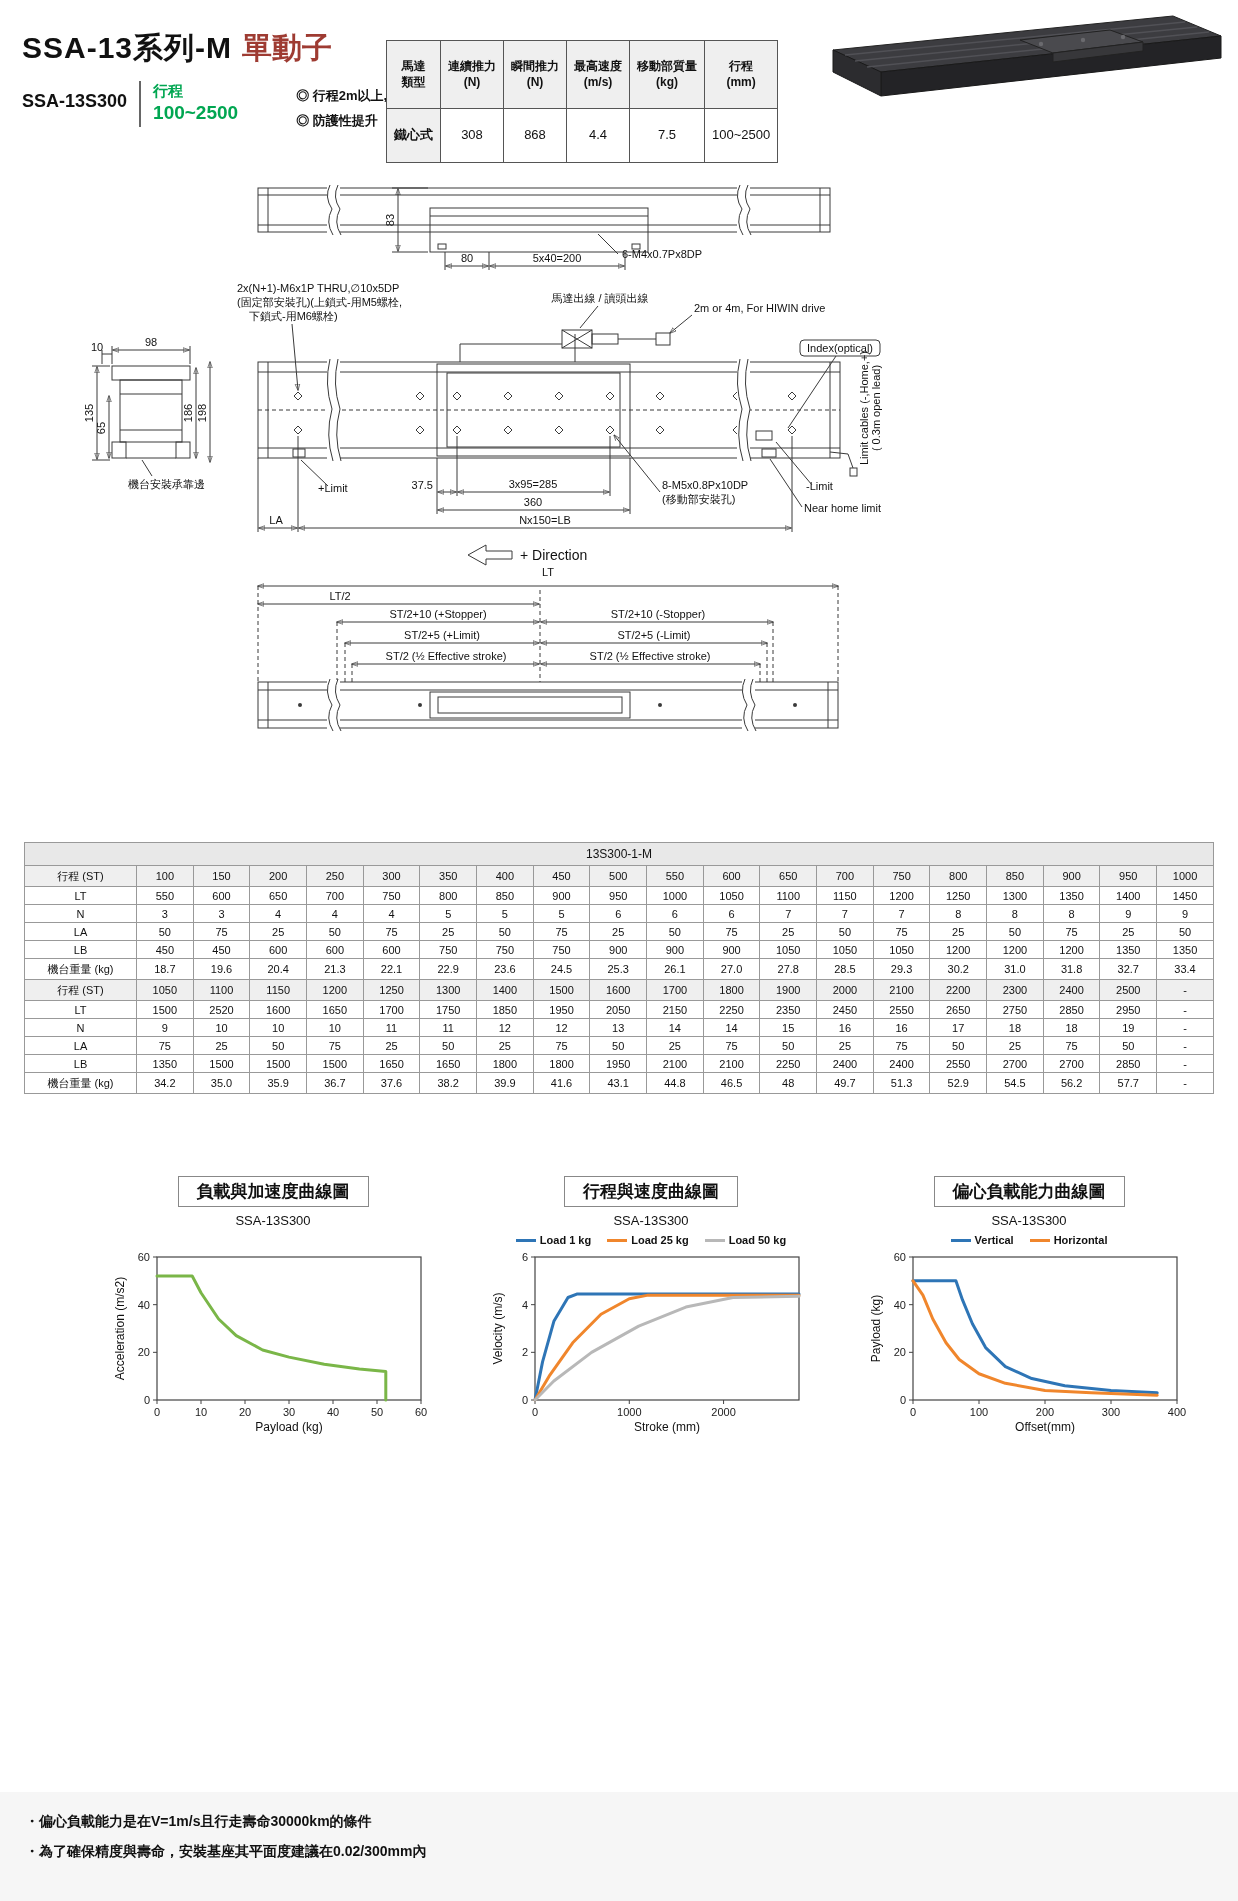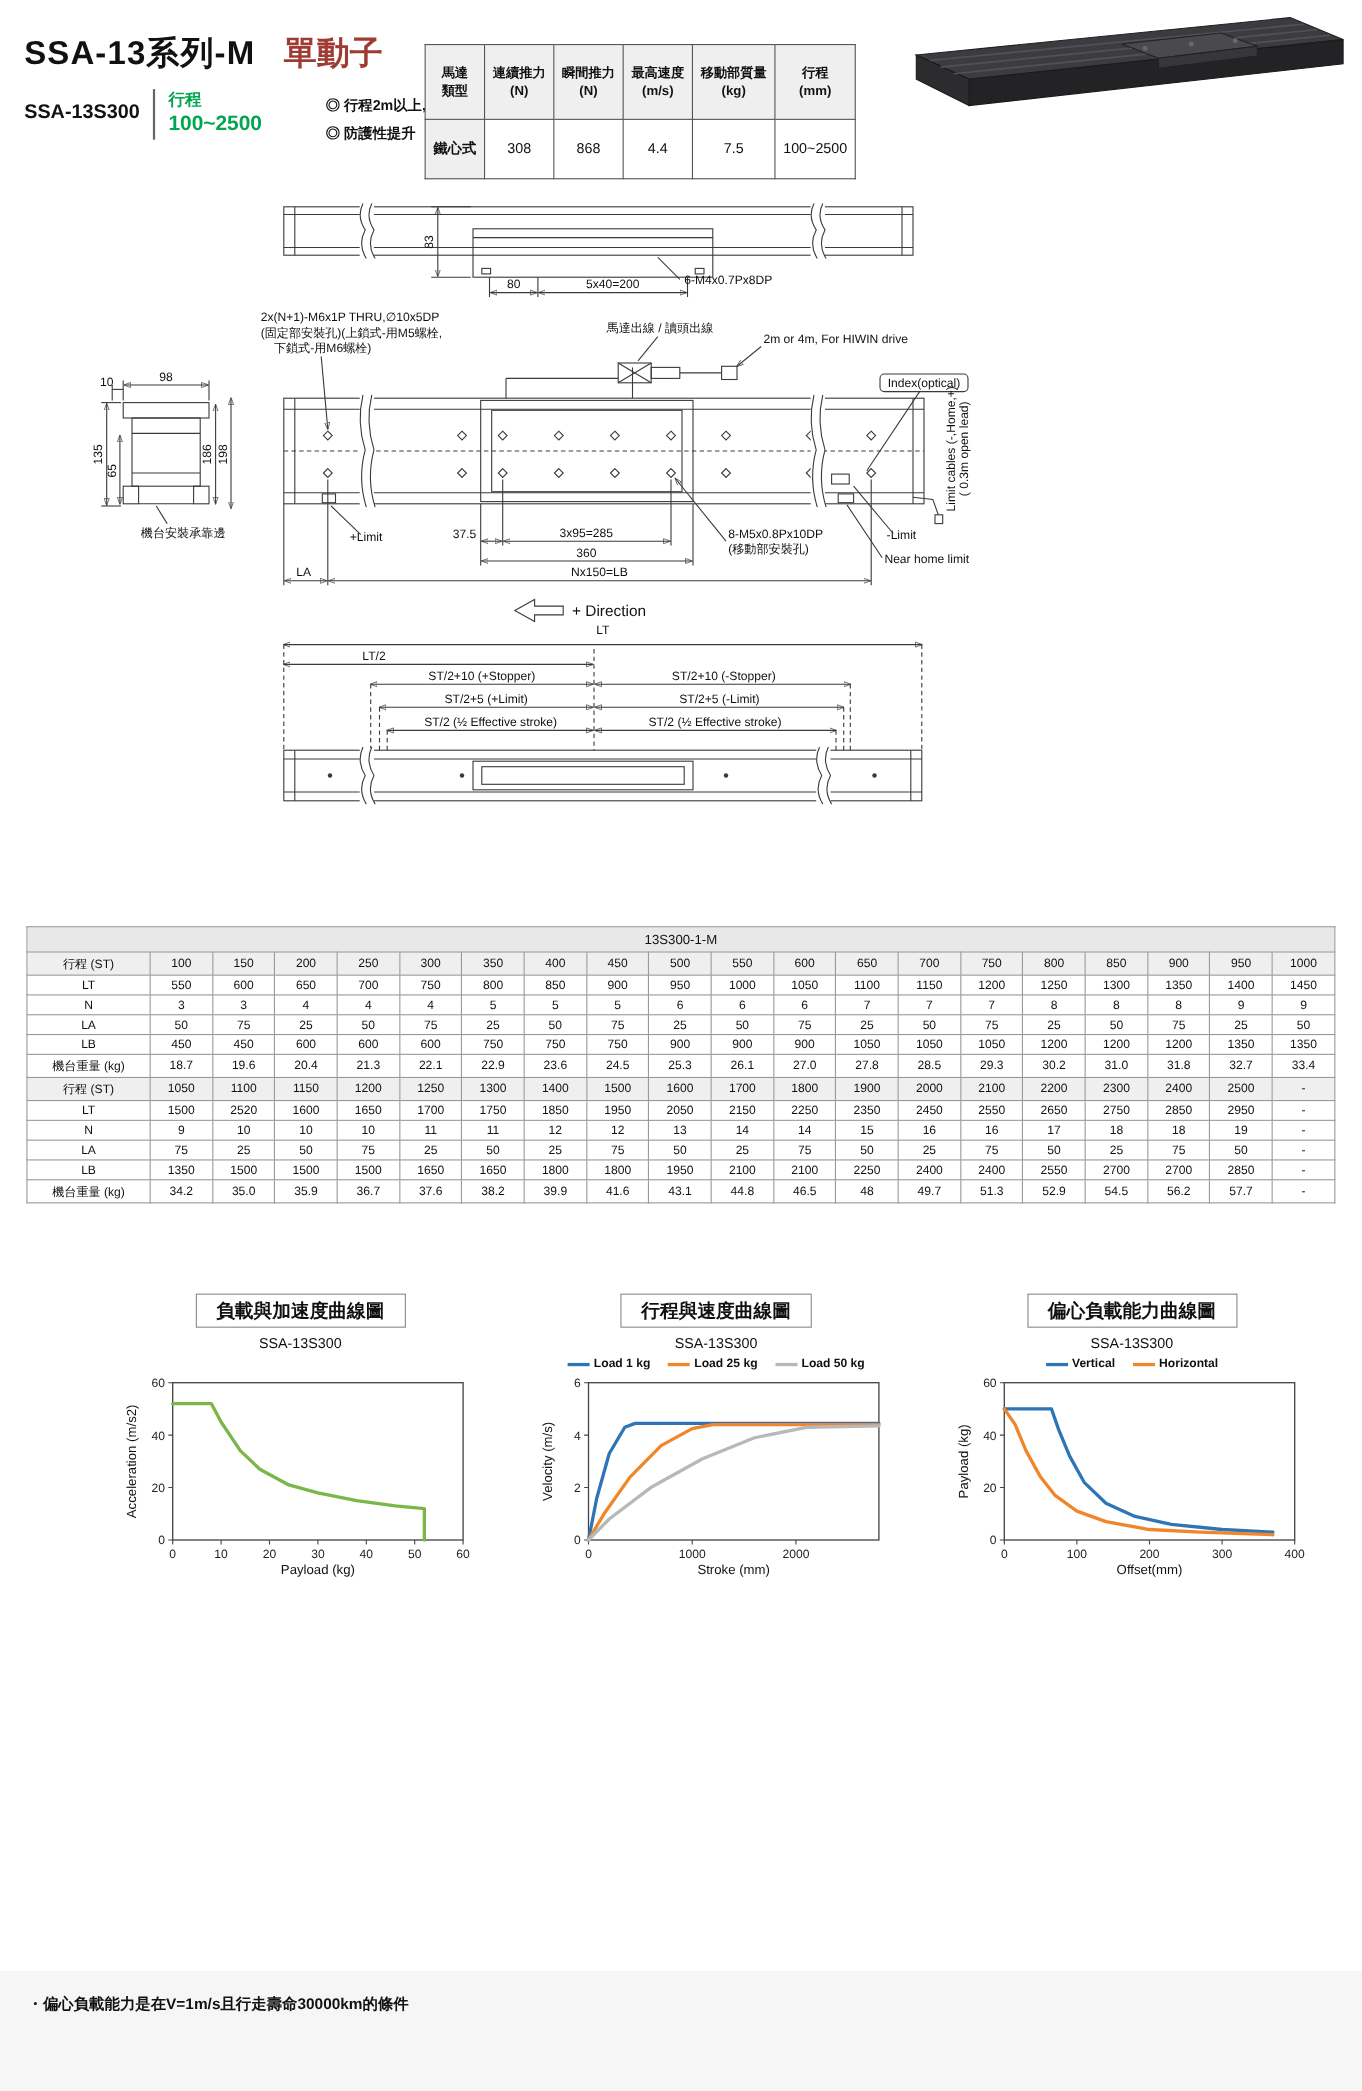--- a/index.html
+++ b/index.html
@@ -1,21 +1,21 @@
 <!DOCTYPE html>
 <html><head>
 <meta charset="utf-8">
 <style>
   html,body{margin:0;padding:0;background:#fff;}
   .page{position:relative;width:1238px;height:1901px;background:#fff;overflow:hidden;
         font-family:"Liberation Sans",sans-serif;color:#111;}
   
   .hdr{position:absolute;left:22px;top:28px;}
   .t-main{font-size:30px;font-weight:bold;color:#111;letter-spacing:1px;}
-  .t-accent{font-size:30px;font-weight:bold;color:#9e3b32;margin-left:26px;}
+  .t-accent{font-size:30px;font-weight:bold;color:#9e3b32;margin-left:10px;}
   .model-row{display:flex;margin-top:12px;align-items:flex-start;}
   .model{font-size:18px;font-weight:bold;padding-top:10px;}
   .vline{width:2px;background:#666;height:46px;margin:0 12px;}
   .stroke-col{display:flex;flex-direction:column;}
   .stroke-label{color:#00a651;font-size:15px;font-weight:bold;line-height:20px;}
   .stroke-value{color:#00a651;font-size:19px;font-weight:bold;line-height:24px;}
   .notes-col{margin-left:58px;font-size:13px;font-weight:bold;line-height:25px;padding-top:2px;}
   
   .spec{position:absolute;left:386px;top:40px;border-collapse:collapse;text-align:center;}
   .spec th,.spec td{border:1px solid #555;padding:18px 7px;white-space:pre-line;line-height:1.3;}
@@ -719,15 +719,16 @@
           <polyline points="44,31.83333333333333 53.9,46.13333333333334 63.8,69.96666666666667 77,93.8 90.19999999999999,110.48333333333333 110,124.78333333333333 136.39999999999998,134.31666666666666 176,141.46666666666667 222.20000000000002,143.85 288.20000000000005,146.23333333333332" fill="none" stroke="#f0862c" stroke-width="3" stroke-linecap="round" stroke-linejoin="round"></polyline>
           <text x="176" y="182" text-anchor="middle" class="axl">Offset(mm)</text>
           <text transform="translate(11 79.5) rotate(-90)" text-anchor="middle" class="axl">Payload (kg)</text>
         </svg>
     </div>
   </div>
 
   <div class="notes-band"></div>
   <div class="notes">
     <div class="note">・偏心負載能力是在V=1m/s且行走壽命30000km的條件</div>
+    <div class="note">・為了確保精度與壽命，安裝基座其平面度建議在0.02/300mm內</div>
   </div>
 
 </div>
 
 </body></html>

